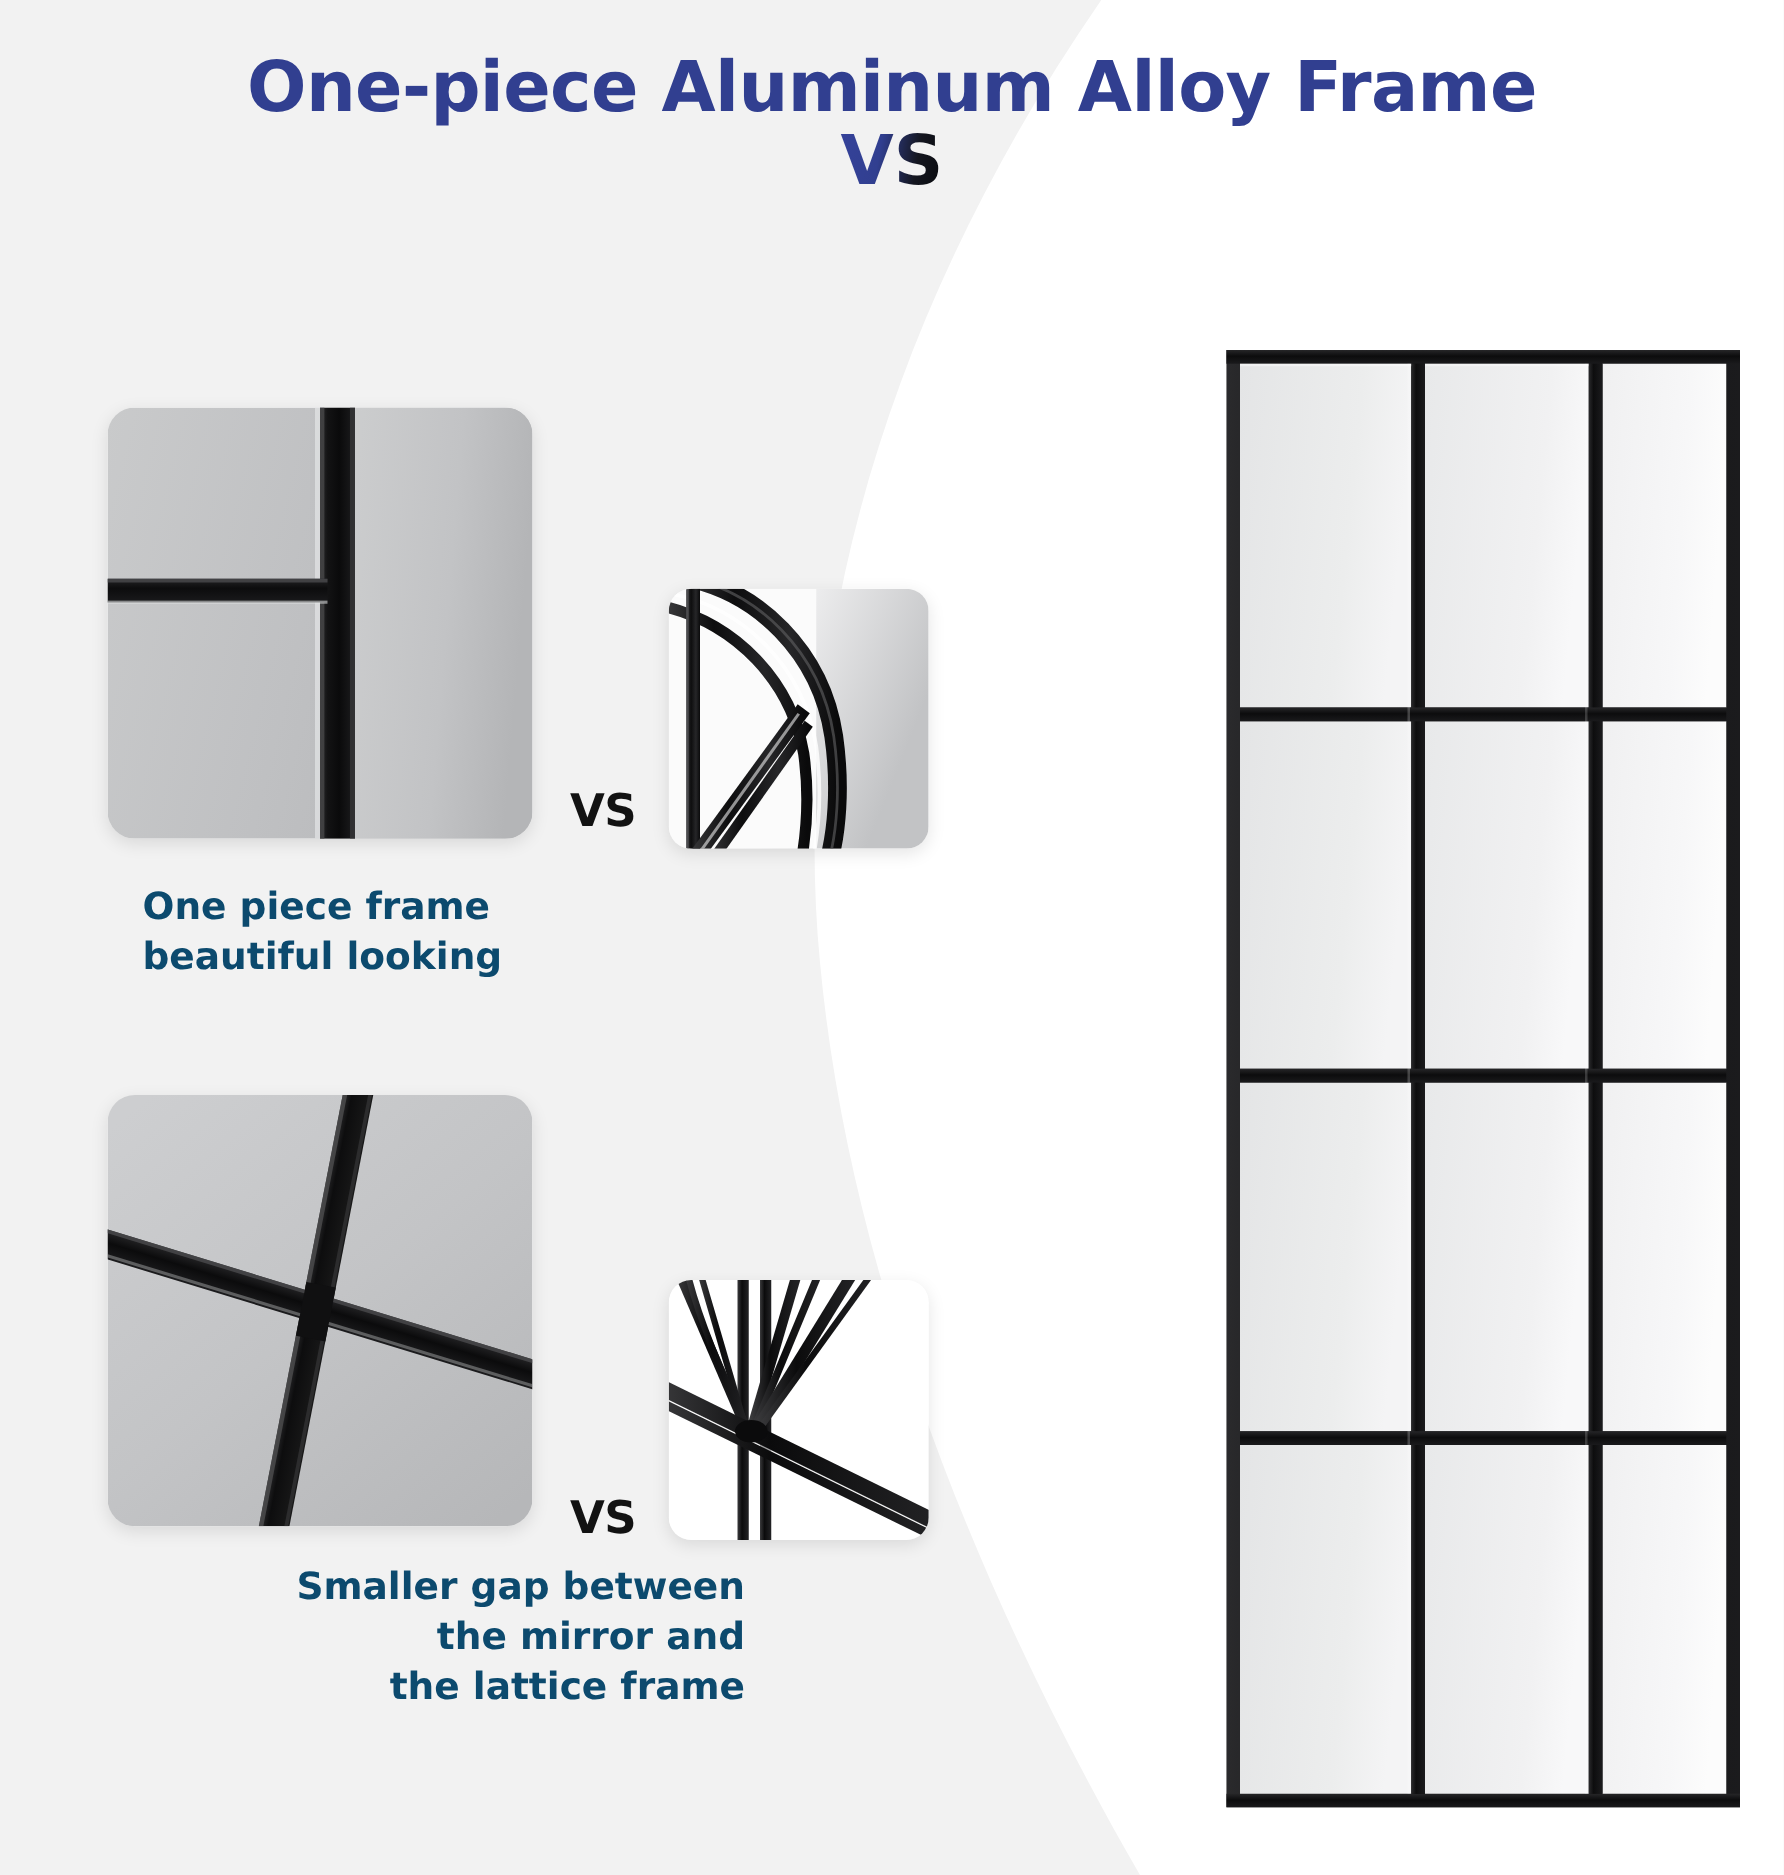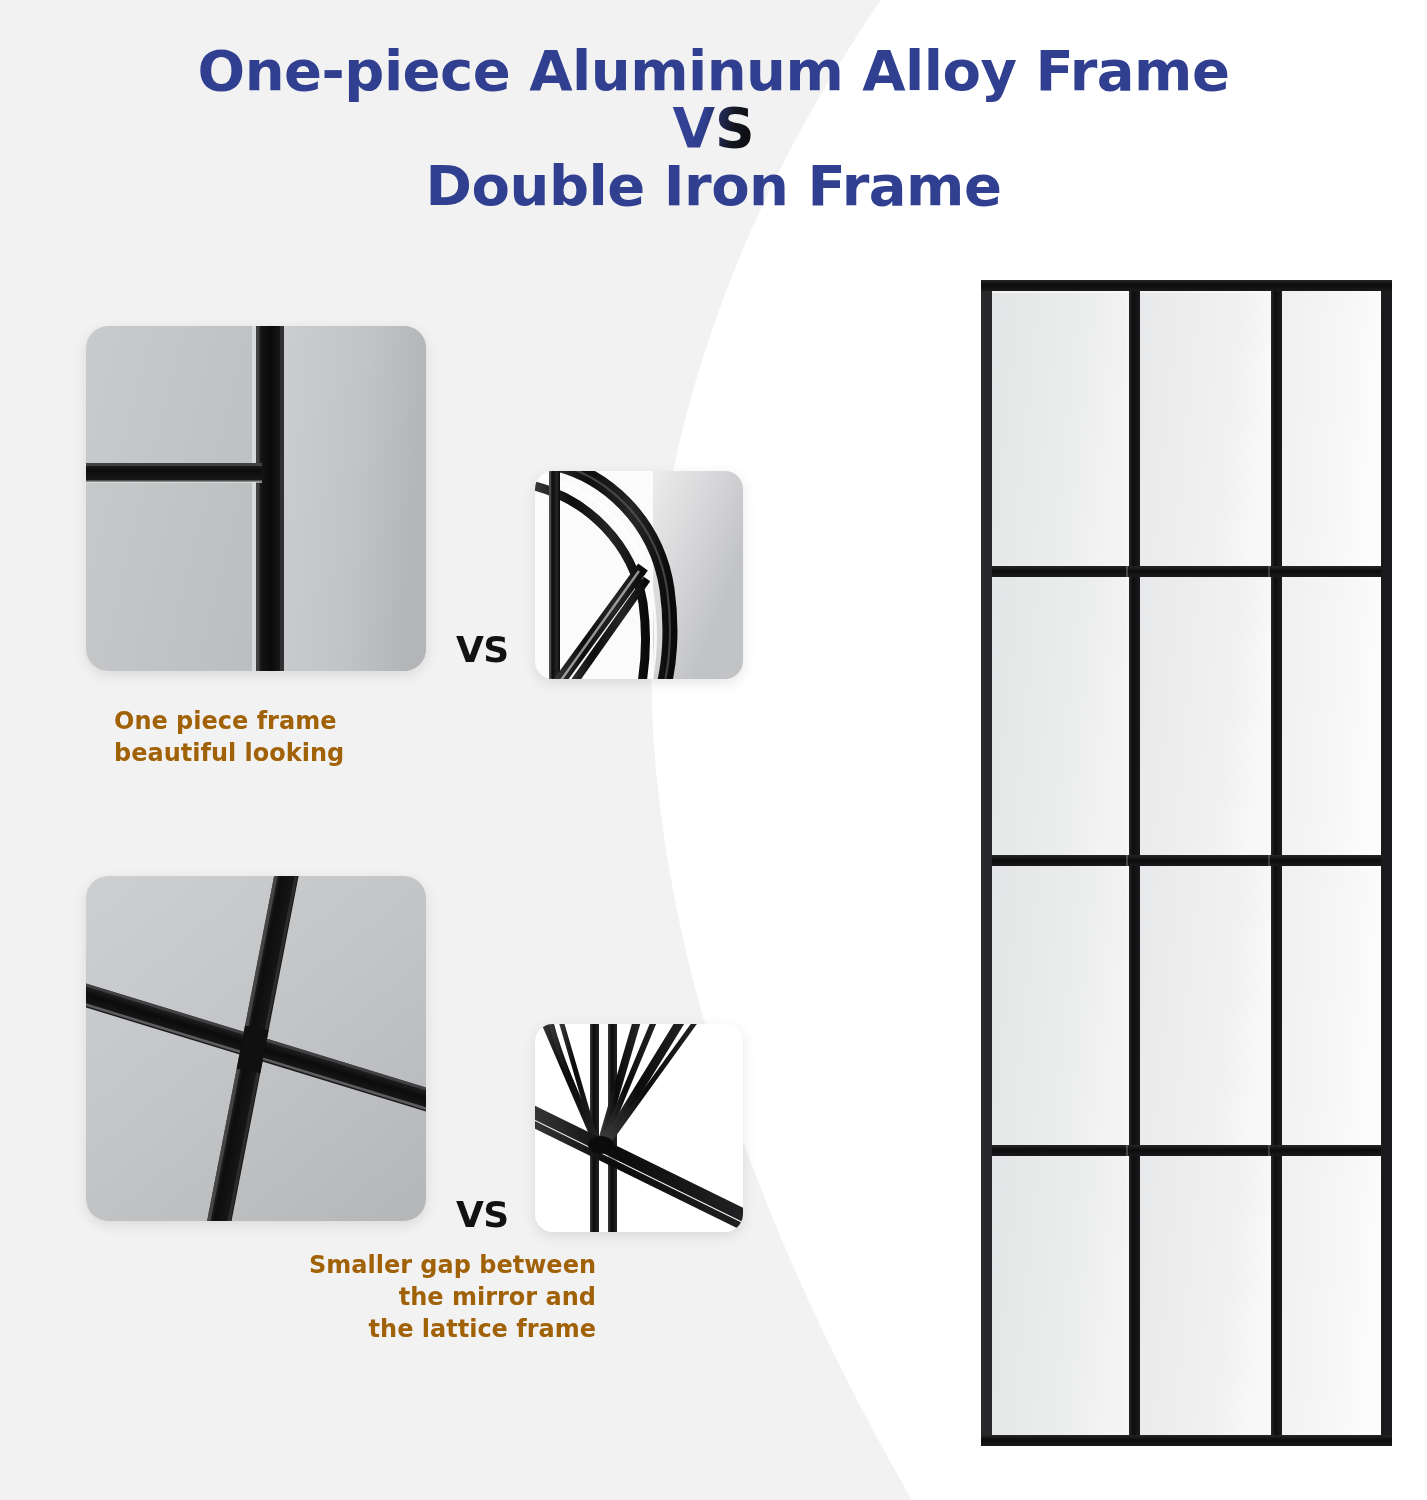--- a/index.html
+++ b/index.html
@@ -94,23 +94,23 @@
     color: #121212;
     letter-spacing: -0.5px;
   }
   #row1 .vs-mid { left: 370px; top: 303px; }
   #row2 .vs-mid { left: 370px; top: 318px; }
 
   .caption {
     position: absolute;
     font-family: "DejaVu Sans", sans-serif;
     font-weight: 700;
-    font-size: 24px;
+    font-size: 30px;
     line-height: 1.33;
-    color: #a16207;
+    color: #0c4a6e;
     white-space: pre-line;
   }
   #row1 .caption { left: 28px; top: 380px; text-align: left; width: 420px; }
   #row2 .caption { left: -10px; top: 374px; text-align: right; width: 520px; }
 
   
   #mirror {
     position: absolute;
     left: 981px;
     top: 280px;
@@ -130,21 +130,20 @@
     <svg width="1200" height="1620" viewBox="0 0 1200 1620">
       <path d="M 380 -20 C 160 260, 70 560, 96 830 C 122 1110, 250 1400, 400 1640 L 1200 1640 L 1200 -20 Z" fill="#ffffff"></path>
     </svg>
   </div>
 
   <div class="title-block">
     <div class="title-line l1">One-piece Aluminum Alloy Frame</div>
     <div>
       <span class="title-vs">VS</span>
     </div>
-    <div class="title-line l3">Double Iron Frame</div>
   </div>
 
   <div class="cmp-row" id="row1">
 
     <div class="photo photo-lg">
       <svg viewBox="0 0 340 345" preserveAspectRatio="none">
         <defs>
           <linearGradient id="g1a" x1="0" y1="0" x2="1" y2="0.25">
             <stop offset="0%" stop-color="#c9cacb"></stop>
             <stop offset="55%" stop-color="#bfc0c2"></stop>

